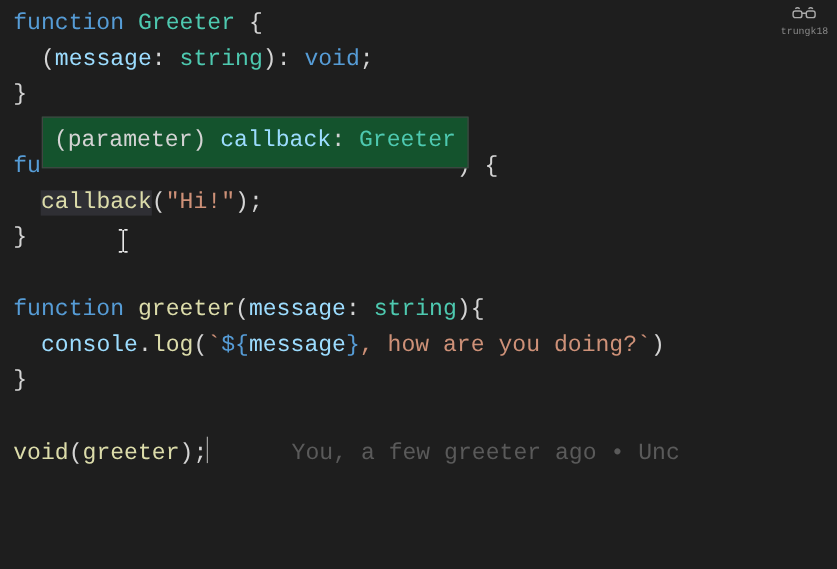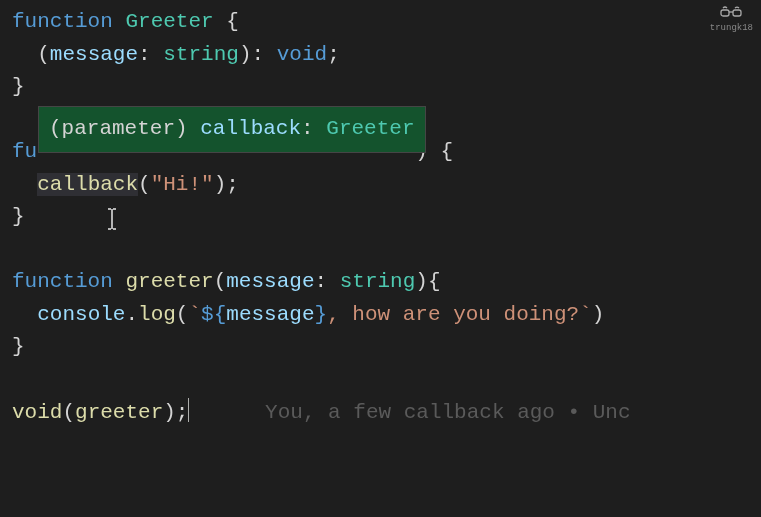--- a/index.html
+++ b/index.html
@@ -122,21 +122,21 @@
 <div class="code-line">&nbsp;</div>
 
 <div class="code-line"><span class="kw-blue">function</span><span class="punct"> </span><span class="func-yellow">greeter</span><span class="punct">(</span><span class="var-lightblue">message</span><span class="punct">:</span><span class="punct"> </span><span class="type-teal">string</span><span class="punct">)</span><span class="punct">{</span></div>
 
 <div class="code-line"><span class="indent-guide">  </span><span class="var-lightblue">console</span><span class="punct">.</span><span class="func-yellow">log</span><span class="punct">(</span><span class="string-orange">`</span><span class="template-expr">${</span><span class="var-lightblue">message</span><span class="template-expr">}</span><span class="string-orange">, how are you doing?</span><span class="string-orange">`</span><span class="punct">)</span></div>
 
 <div class="code-line"><span class="punct">}</span></div>
 
 <div class="code-line">&nbsp;</div>
 
-<div class="code-line"><span class="func-yellow">void</span><span class="punct">(</span><span class="func-yellow">greeter</span><span class="punct">)</span><span class="punct">;</span><span class="cursor-caret"></span><span class="blame-text">      </span><span class="blame-text">You, a few callback ago • Unc</span></div>
+<div class="code-line"><span class="func-yellow">void</span><span class="punct">(</span><span class="func-yellow">greeter</span><span class="punct">)</span><span class="punct">;</span><span class="cursor-caret"></span><span class="blame-text">      </span><span class="blame-text">You, a few greeter ago • Unc</span></div>
 
 </div>
 
 <div class="tooltip">
   <div class="tooltip-line"><span class="punct">(parameter)</span><span class="punct"> </span><span class="var-lightblue">callback</span><span class="punct">:</span><span class="punct"> </span><span class="type-teal">Greeter</span></div>
 </div>
 
 <div class="text-cursor">
   <svg width="12" height="22" viewBox="0 0 12 22">
     <path d="M 2 1 L 5 1 M 7 1 L 10 1 M 6 1 L 6 21 M 2 21 L 5 21 M 7 21 L 10 21" stroke="#e8e8e8" stroke-width="1.5" fill="none"></path>

